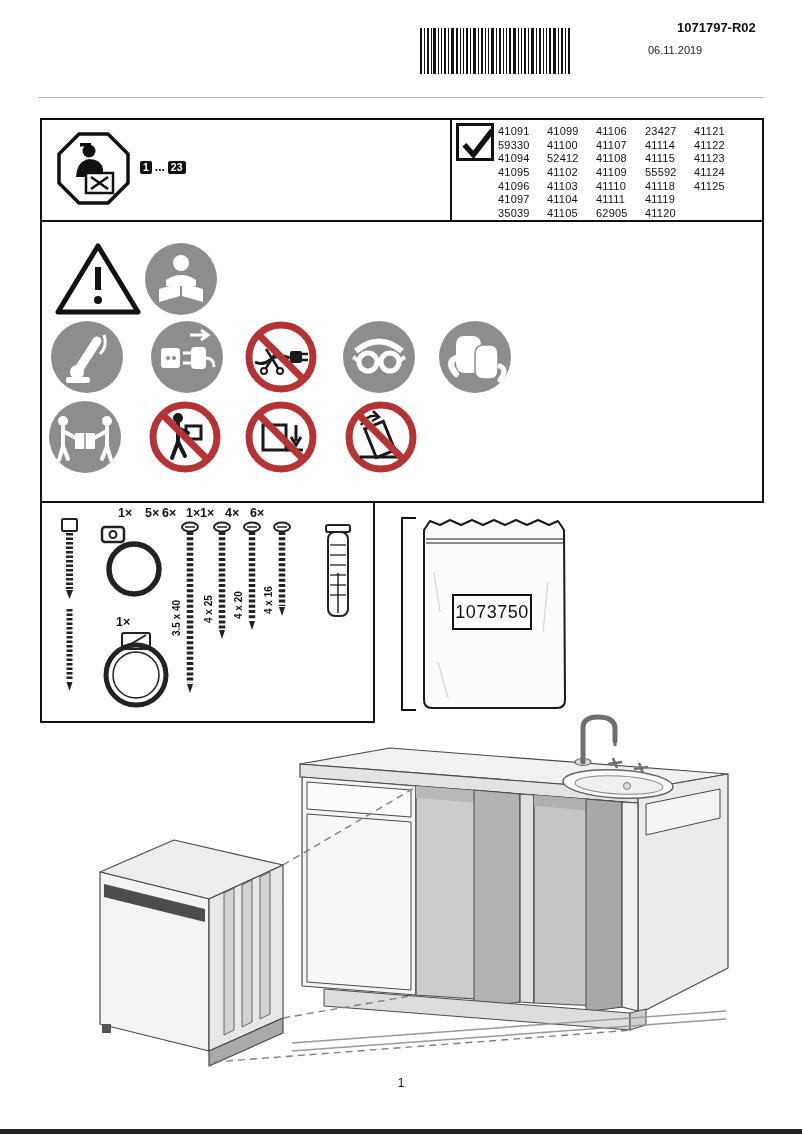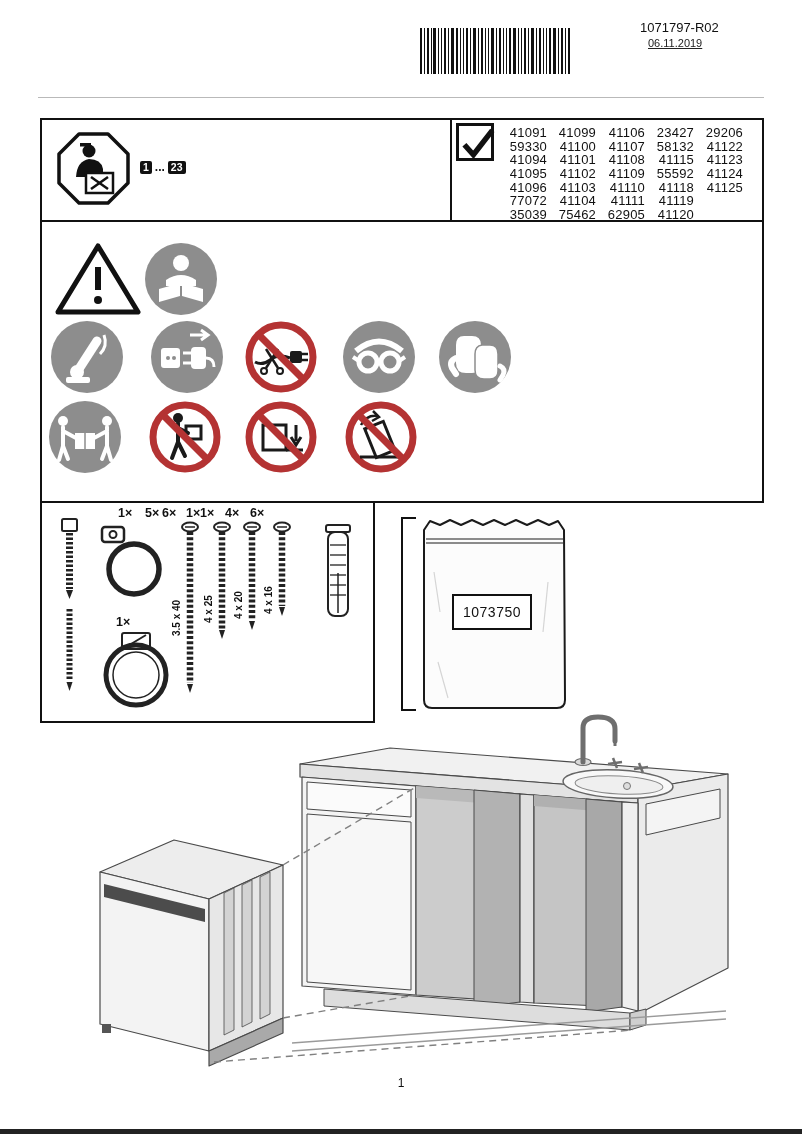--- a/index.html
+++ b/index.html
@@ -1,44 +1,44 @@
 <!DOCTYPE html>
 <html><head>
 <meta charset="utf-8">
 <style>
   html,body{margin:0;padding:0;background:#fff;}
   .page{position:relative;width:802px;height:1134px;background:#fff;overflow:hidden;
         font-family:"Liberation Sans","DejaVu Sans",sans-serif;color:#111;}
   .abs{position:absolute;}
   .box{position:absolute;border:2px solid #111;background:#fff;box-sizing:border-box;}
-  .docnum{position:absolute;left:640px;top:20px;font-size:13px;font-weight:normal;}
-  .docdate{position:absolute;left:648px;top:37px;font-size:11px;color:#222;text-decoration:underline;}
+  .docnum{position:absolute;left:677px;top:20px;font-size:13px;font-weight:bold;}
+  .docdate{position:absolute;left:648px;top:44px;font-size:11px;color:#222;}
   .rule{position:absolute;left:38px;right:38px;top:97px;border-top:1px solid #b9b9b9;}
   
   .vdiv{position:absolute;left:408px;top:0;bottom:0;width:0;border-left:2px solid #111;}
   .pages{position:absolute;left:98px;top:40px;display:flex;align-items:center;gap:3px;
          font-weight:bold;font-size:12px;}
   .chip{display:inline-block;background:#111;color:#fff;font-weight:bold;font-size:10.5px;
         line-height:13px;padding:0 3px;border-radius:2px;}
   .checkbox{position:absolute;left:414px;top:3px;width:38px;height:38px;border:3px solid #111;
             box-sizing:border-box;}
   .models{position:absolute;left:456px;top:5px;display:grid;grid-auto-flow:column;
           grid-template-rows:repeat(7,13.7px);grid-template-columns:repeat(5,49px);
-          font-size:13px;letter-spacing:.2px;text-align:right;}
+          font-size:11px;letter-spacing:.2px;}
   
   .ic{position:absolute;width:74px;height:74px;}
   
   .cnt{position:absolute;top:3px;font-weight:bold;font-size:12.5px;}
   .ssize{position:absolute;font-weight:bold;font-size:10px;white-space:nowrap;
          transform:rotate(-90deg);transform-origin:0 0;}
   .cl1{position:absolute;left:74px;top:112px;font-weight:bold;font-size:12.5px;}
   .bracket{position:absolute;left:401px;top:517px;width:13px;height:190px;
            border-left:2.5px solid #111;border-top:2.5px solid #111;border-bottom:2.5px solid #111;}
   .baglabel{position:absolute;left:452px;top:594px;width:76px;height:32px;border:2px solid #111;
-            background:#fff;font-size:14px;letter-spacing:.5px;display:flex;align-items:center;
+            background:#fff;font-size:18px;letter-spacing:.5px;display:flex;align-items:center;
             justify-content:center;}
   .footer{position:absolute;left:0;top:1076px;width:100%;text-align:center;font-size:12px;}
   .bottombar{position:absolute;left:0;bottom:0;width:100%;height:5px;background:#222;}
 </style>
 </head>
 <body>
 
 <div class="page">
 
   <svg class="abs" style="left:420px;top:28px" width="150" height="46">
@@ -111,44 +111,44 @@
       <svg width="36" height="34" viewBox="0 0 40 36">
         <polyline points="6,20 16,31 37,4" fill="none" stroke="#111" stroke-width="6"></polyline>
       </svg>
     </div>
     <div class="models">
       <span>41091</span>
         <span>59330</span>
         <span>41094</span>
         <span>41095</span>
         <span>41096</span>
-        <span>77072</span>
+        <span>41097</span>
         <span>35039</span>
       <span>41099</span>
         <span>41100</span>
-        <span>41101</span>
+        <span>52412</span>
         <span>41102</span>
         <span>41103</span>
         <span>41104</span>
-        <span>75462</span>
+        <span>41105</span>
       <span>41106</span>
         <span>41107</span>
         <span>41108</span>
         <span>41109</span>
         <span>41110</span>
         <span>41111</span>
         <span>62905</span>
       <span>23427</span>
-        <span>58132</span>
+        <span>41114</span>
         <span>41115</span>
         <span>55592</span>
         <span>41118</span>
         <span>41119</span>
         <span>41120</span>
-      <span>29206</span>
+      <span>41121</span>
         <span>41122</span>
         <span>41123</span>
         <span>41124</span>
         <span>41125</span>
     </div>
   </div>
 
   <div class="box" style="left:40px;top:220px;width:724px;height:283px">
 
     <svg class="abs" style="left:12px;top:18px" width="88" height="78" viewBox="0 0 88 78">

